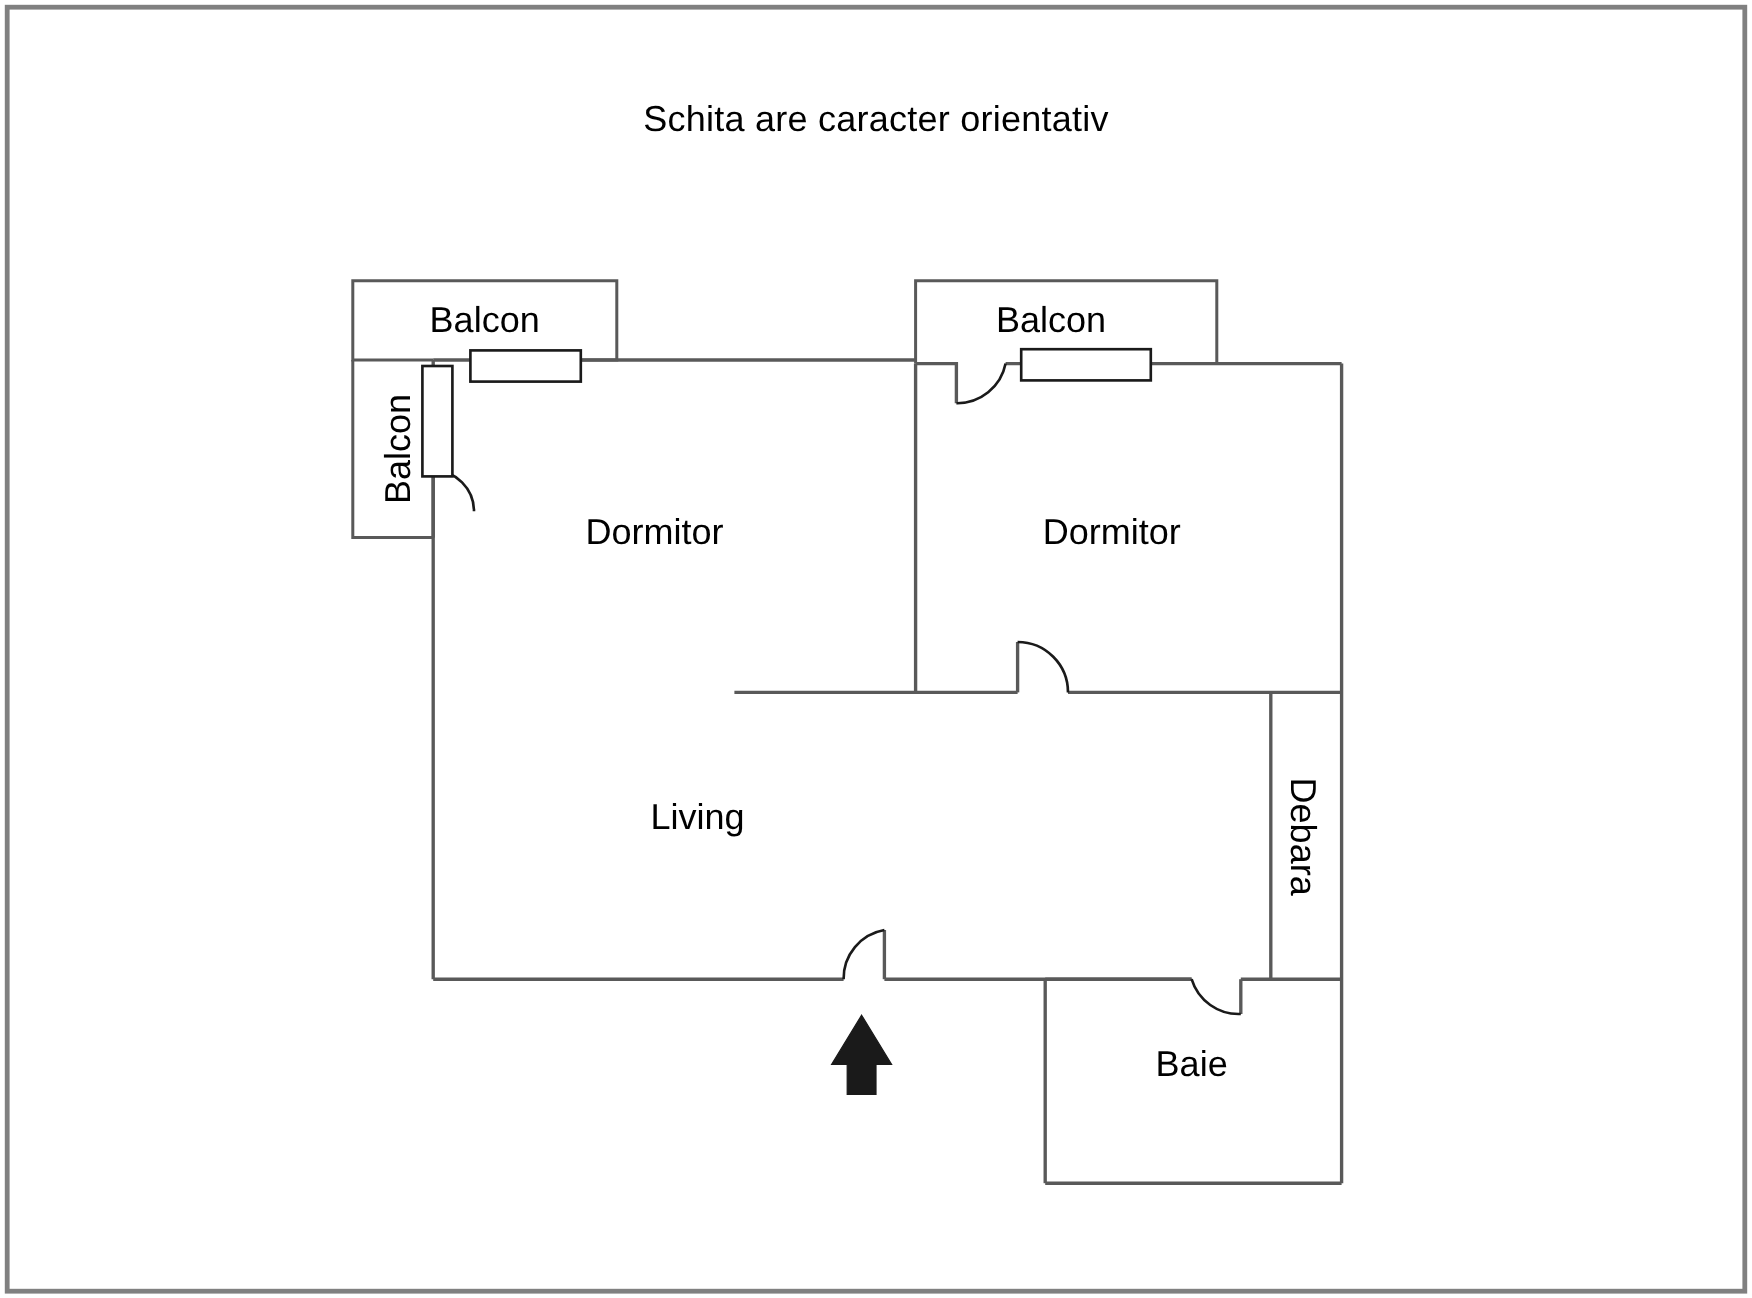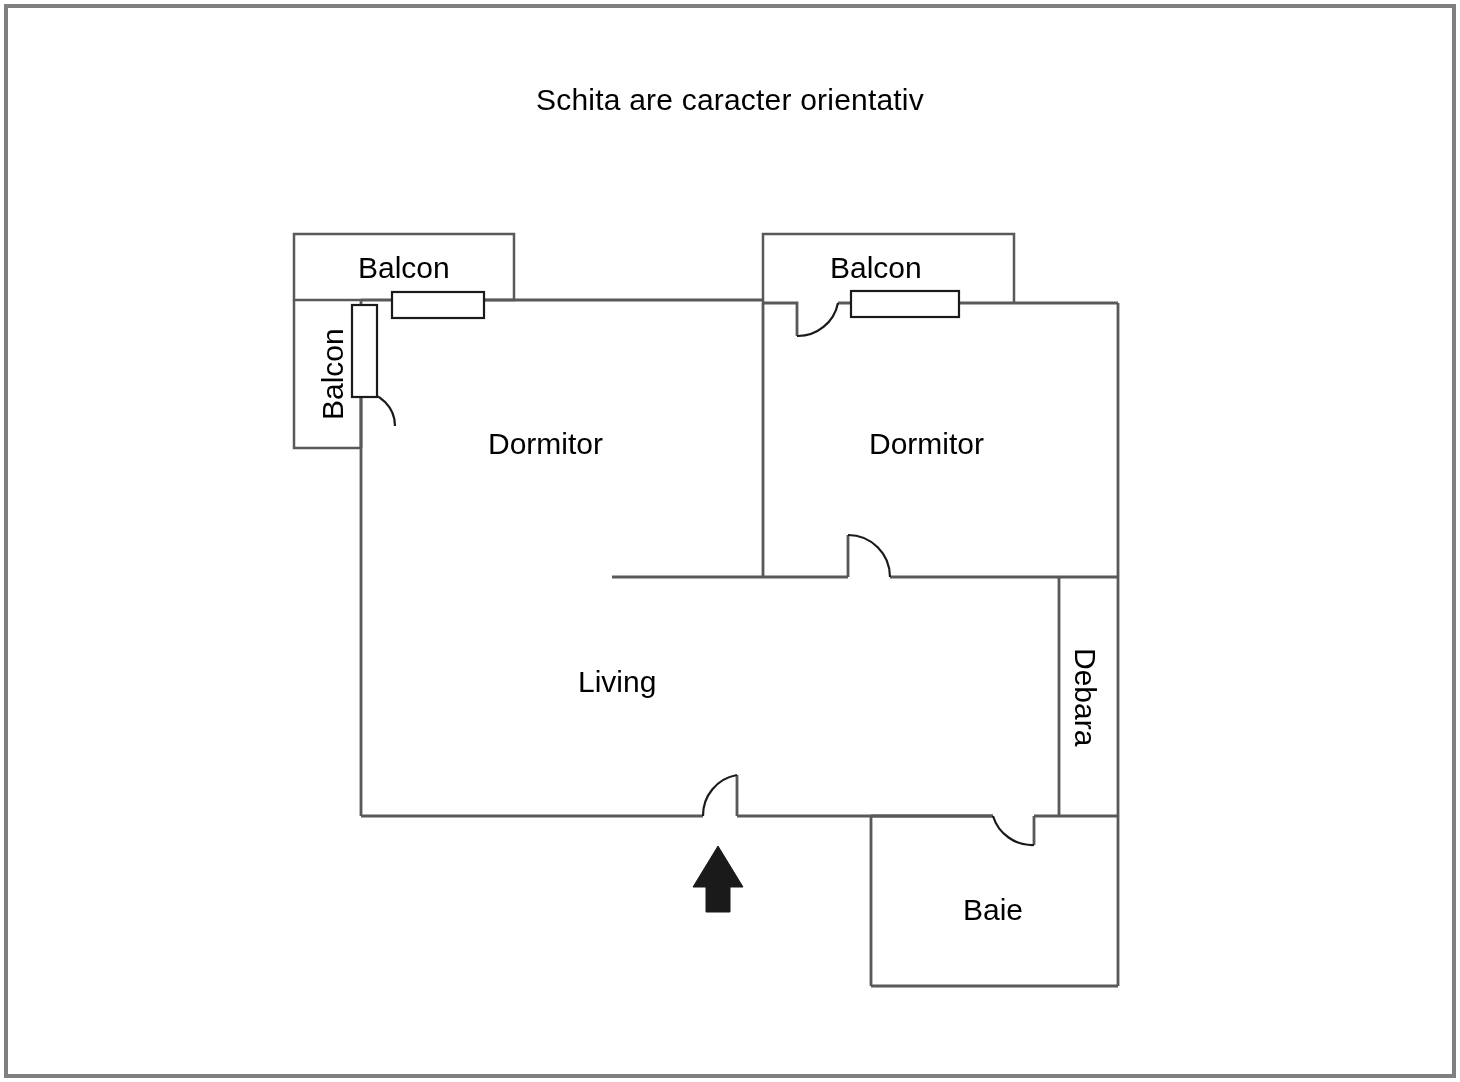--- a/index.html
+++ b/index.html
@@ -138,19 +138,19 @@
   <div class="room-label" style="left:358px; top:253px;">Balcon</div>
 
   <div class="room-label vertical-up" style="left:318px; top:420px;">Balcon</div>
 
   <div class="room-label" style="left:830px; top:253px;">Balcon</div>
 
   <div class="room-label" style="left:488px; top:429px;">Dormitor</div>
 
   <div class="room-label" style="left:869px; top:429px;">Dormitor</div>
 
-  <div class="room-label" style="left:542px; top:667px;margin-left:36px;">Living</div>
+  <div class="room-label" style="left:542px; top:667px;">Living</div>
 
   <div class="room-label vertical-down" style="left:1100px; top:648px;">Debara</div>
 
-  <div class="room-label" style="left:963px; top:895px;">Baie</div>
+  <div class="room-label" style="left:963px; top:873px;">Baie</div>
 
 </div>
 
 </body></html>

